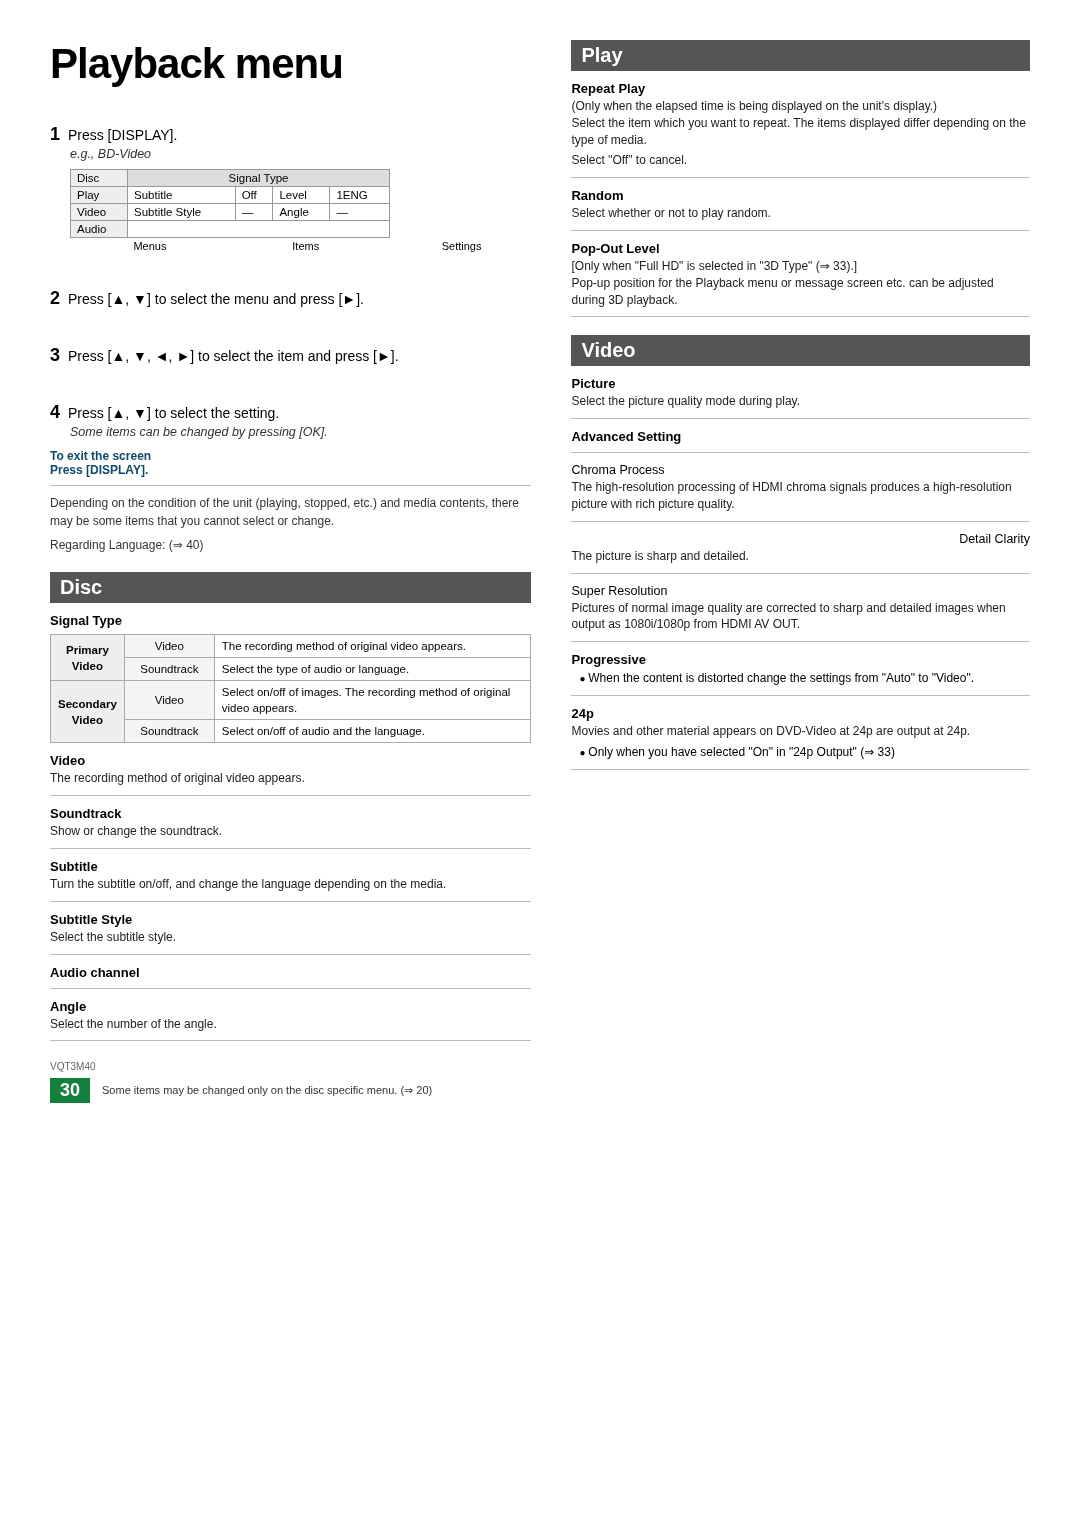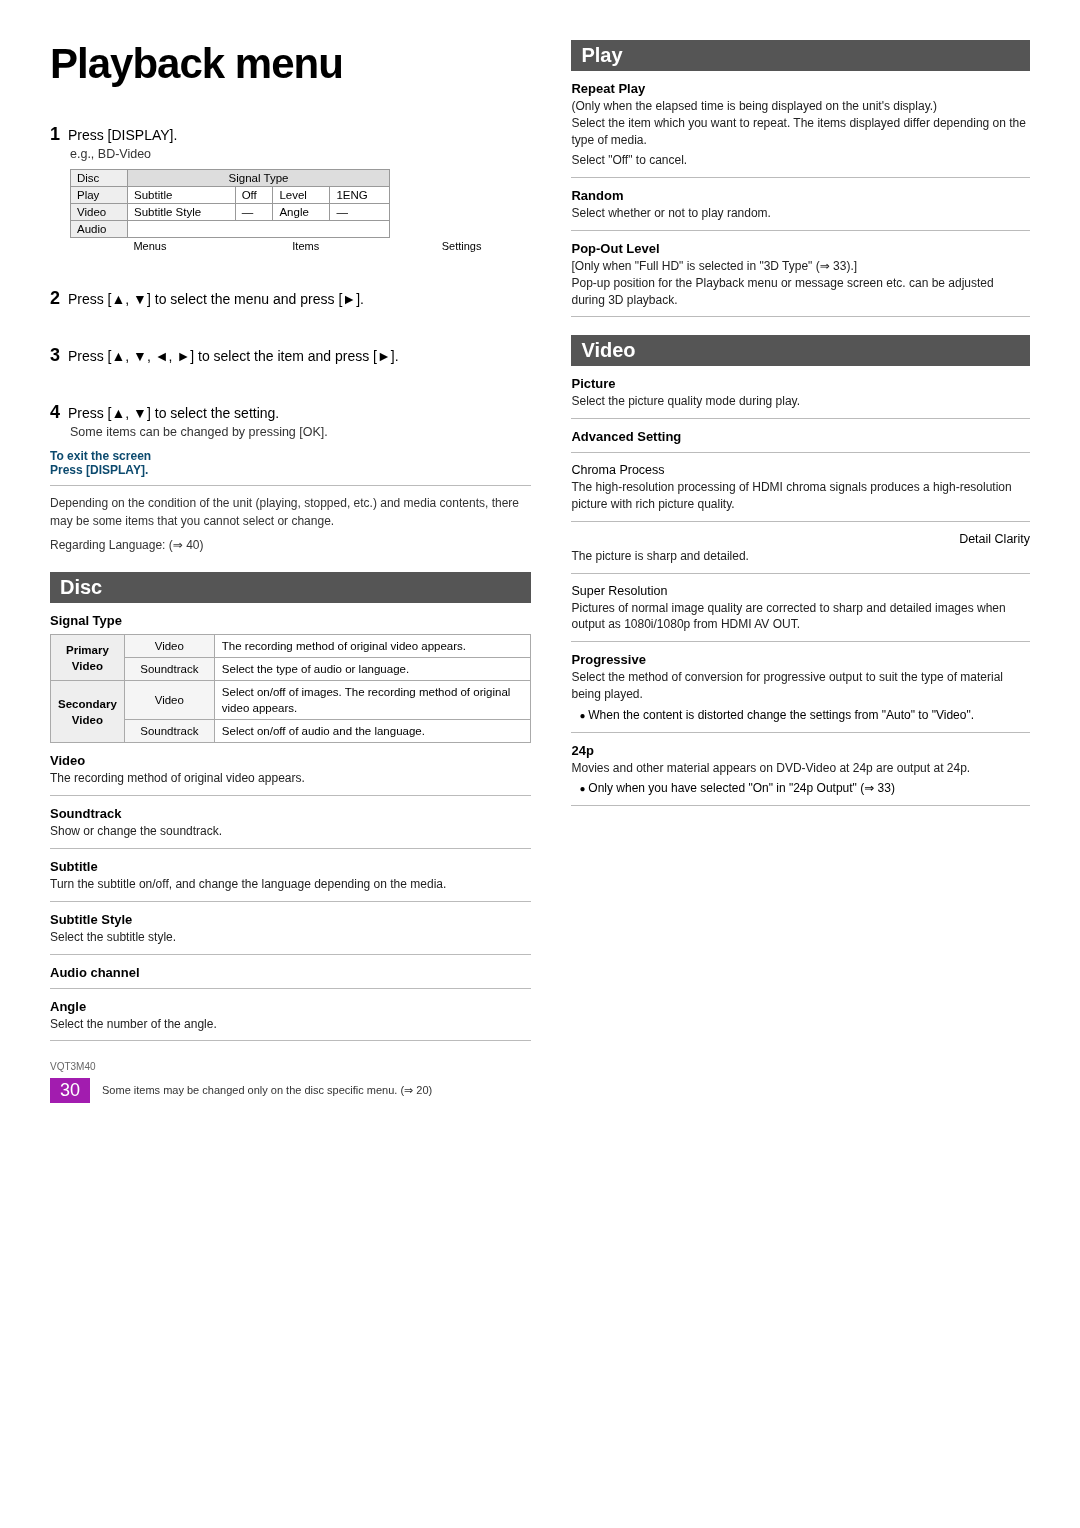--- a/index.html
+++ b/index.html
@@ -49,20 +49,21 @@
       font-size: 18px;
       font-weight: bold;
       margin-right: 4px;
     }
 
     .step-indent {
       padding-left: 20px;
       font-size: 12.5px;
       color: #333;
       margin-bottom: 2px;
+      font-style: italic;
     }
 
     
     .diagram-wrap {
       margin: 8px 0 14px 20px;
     }
 
     .diagram-table {
       border-collapse: collapse;
       font-size: 11.5px;
@@ -175,24 +176,24 @@
 
     
     .page-footer {
       margin-top: 20px;
       display: flex;
       align-items: center;
       gap: 12px;
     }
 
     .page-num-box {
-      background: #a21caf;
+      background: #15803d;
       color: #fff;
       font-size: 18px;
-      font-weight: normal;
+      font-weight: bold;
       padding: 2px 10px;
       min-width: 40px;
       text-align: center;
     }
 
     .footer-note {
       font-size: 11px;
       color: #333;
     }
 
@@ -383,21 +384,20 @@
 
     <div class="subsec-label" style="font-weight:normal;font-size:12.5px;text-align:right;">Detail Clarity</div>
     <p class="subsec-desc">The picture is sharp and detailed.</p>
     <hr class="divider">
 
     <div class="subsec-label" style="font-weight:normal;font-size:12.5px;">Super Resolution</div>
     <p class="subsec-desc">Pictures of normal image quality are corrected to sharp and detailed images when output as 1080i/1080p from HDMI AV OUT.</p>
     <hr class="divider">
 
     <div class="subsec-label">Progressive</div>
-    <p class="subsec-desc">Select the method of conversion for progressive output to suit the type of material being played.</p>
     <div class="bullet-item">When the content is distorted change the settings from "Auto" to "Video".</div>
     <hr class="divider">
 
     <div class="subsec-label">24p</div>
     <p class="subsec-desc">Movies and other material appears on DVD-Video at 24p are output at 24p.</p>
     <div class="bullet-item">Only when you have selected "On" in "24p Output" (⇒ 33)</div>
     <hr class="divider">
 
   </div>
 </div>

